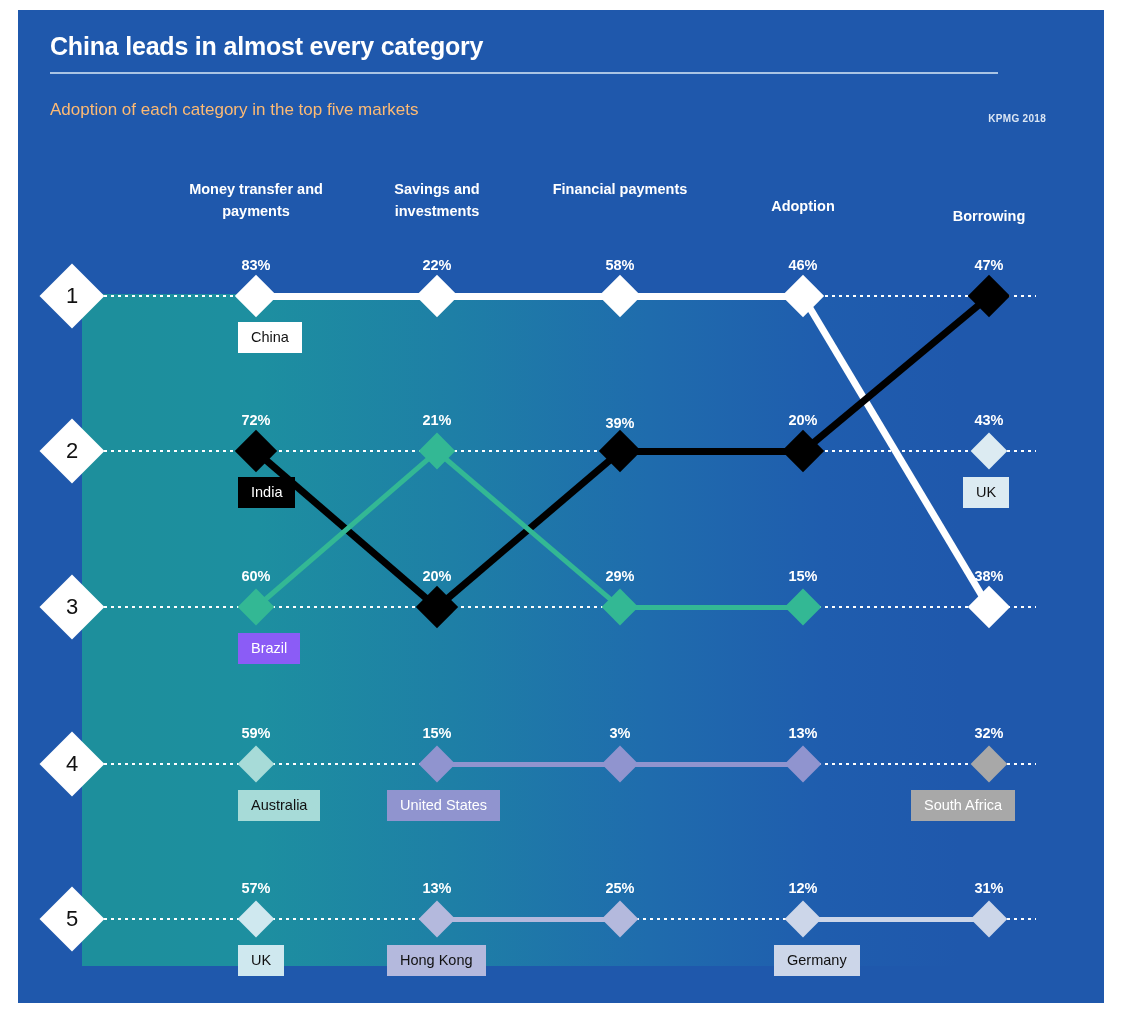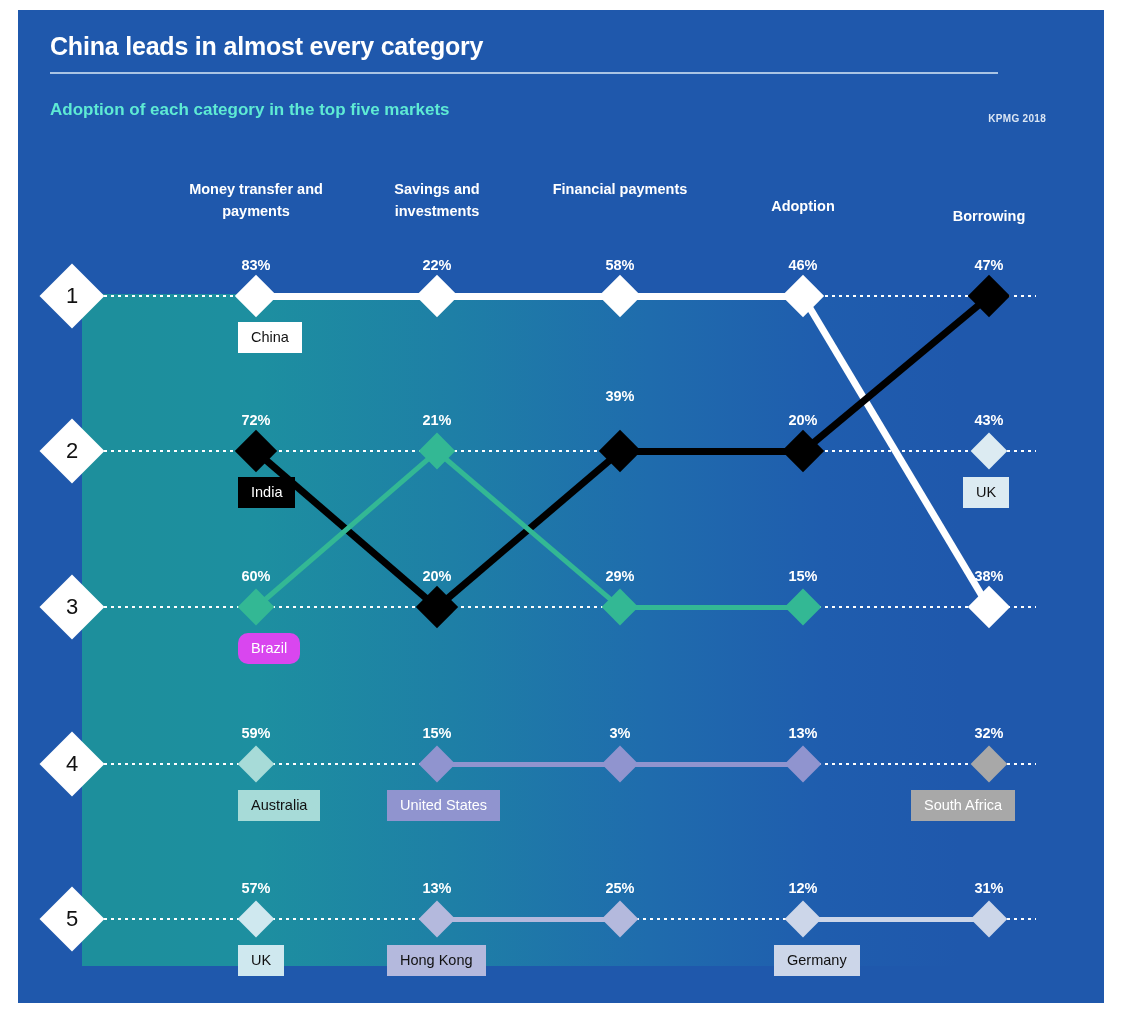--- a/index.html
+++ b/index.html
@@ -44,22 +44,22 @@
     top: 62px;
     width: 948px;
     height: 2px;
     background: #a9c4e4;
   }
   .subtitle {
     position: absolute;
     left: 32px;
     top: 90px;
     font-size: 17px;
-    font-weight: bold;
-    color: #5eead4;
+    font-weight: normal;
+    color: #fdba74;
   }
   .credit {
     position: absolute;
     right: 58px;
     top: 103px;
     font-size: 10px;
     font-weight: bold;
     color: #dbe6f4;
     letter-spacing: 0.3px;
   }
@@ -235,21 +235,21 @@
         <div class="mk" title="Germany — Borrowing — 31%" style="left: 971px; top: 909px; background: rgb(204, 214, 233);"></div>
       </div>
     <div id="values">
         <div class="val" style="left: 238px; top: 255px;">83%</div>
         <div class="val" style="left: 419px; top: 255px;">22%</div>
         <div class="val" style="left: 602px; top: 255px;">58%</div>
         <div class="val" style="left: 785px; top: 255px;">46%</div>
         <div class="val" style="left: 971px; top: 255px;">47%</div>
         <div class="val" style="left: 238px; top: 410px;">72%</div>
         <div class="val" style="left: 419px; top: 410px;">21%</div>
-        <div class="val" style="left: 602px; top: 386px;">39%</div>
+        <div class="val" style="left: 602px; top: 413px;">39%</div>
         <div class="val" style="left: 785px; top: 410px;">20%</div>
         <div class="val" style="left: 971px; top: 410px;">43%</div>
         <div class="val" style="left: 238px; top: 566px;">60%</div>
         <div class="val" style="left: 419px; top: 566px;">20%</div>
         <div class="val" style="left: 602px; top: 566px; text-align: right;">29%</div>
         <div class="val" style="left: 785px; top: 566px;">15%</div>
         <div class="val" style="left: 971px; top: 566px;">38%</div>
         <div class="val" style="left: 238px; top: 723px;">59%</div>
         <div class="val" style="left: 419px; top: 723px;">15%</div>
         <div class="val" style="left: 602px; top: 723px;">3%</div>
@@ -258,21 +258,21 @@
         <div class="val" style="left: 238px; top: 878px;">57%</div>
         <div class="val" style="left: 419px; top: 878px;">13%</div>
         <div class="val" style="left: 602px; top: 878px;">25%</div>
         <div class="val" style="left: 785px; top: 878px;">12%</div>
         <div class="val" style="left: 971px; top: 878px;">31%</div>
       </div>
     <div id="chips">
         <div class="chip" style="background: rgb(255, 255, 255); color: rgb(17, 17, 17); top: 312px; left: 220px;">China</div>
         <div class="chip" style="background: rgb(0, 0, 0); color: rgb(255, 255, 255); top: 467px; left: 220px;">India</div>
         <div class="chip" style="background: rgb(220, 235, 242); color: rgb(17, 17, 17); top: 467px; left: 945px;">UK</div>
-        <div class="chip" style="background: #d946ef; color: rgb(255, 255, 255); top: 623px; left: 220px; border-radius: 10px;">Brazil</div>
+        <div class="chip" style="background: #8b5cf6; color: rgb(255, 255, 255); top: 623px; left: 220px;">Brazil</div>
         <div class="chip" style="background: rgb(167, 219, 216); color: rgb(17, 17, 17); top: 780px; left: 220px;">Australia</div>
         <div class="chip" style="background: rgb(144, 148, 207); color: rgb(255, 255, 255); top: 780px; left: 369px;">United States</div>
         <div class="chip" style="background: rgb(168, 168, 168); color: rgb(255, 255, 255); top: 780px; left: 893px;">South Africa</div>
         <div class="chip" style="background: rgb(207, 232, 239); color: rgb(17, 17, 17); top: 935px; left: 220px;">UK</div>
         <div class="chip" style="background: rgb(180, 185, 221); color: rgb(17, 17, 17); top: 935px; left: 369px;">Hong Kong</div>
         <div class="chip" style="background: rgb(204, 214, 233); color: rgb(17, 17, 17); top: 935px; left: 745px; margin-left: 11px;">Germany</div>
       </div>
     <div id="ranks">
         <div class="rank" style="left: 54px; top: 286px;"></div>
         <div class="rank-num" style="left: 54px; top: 286px;">1</div>

